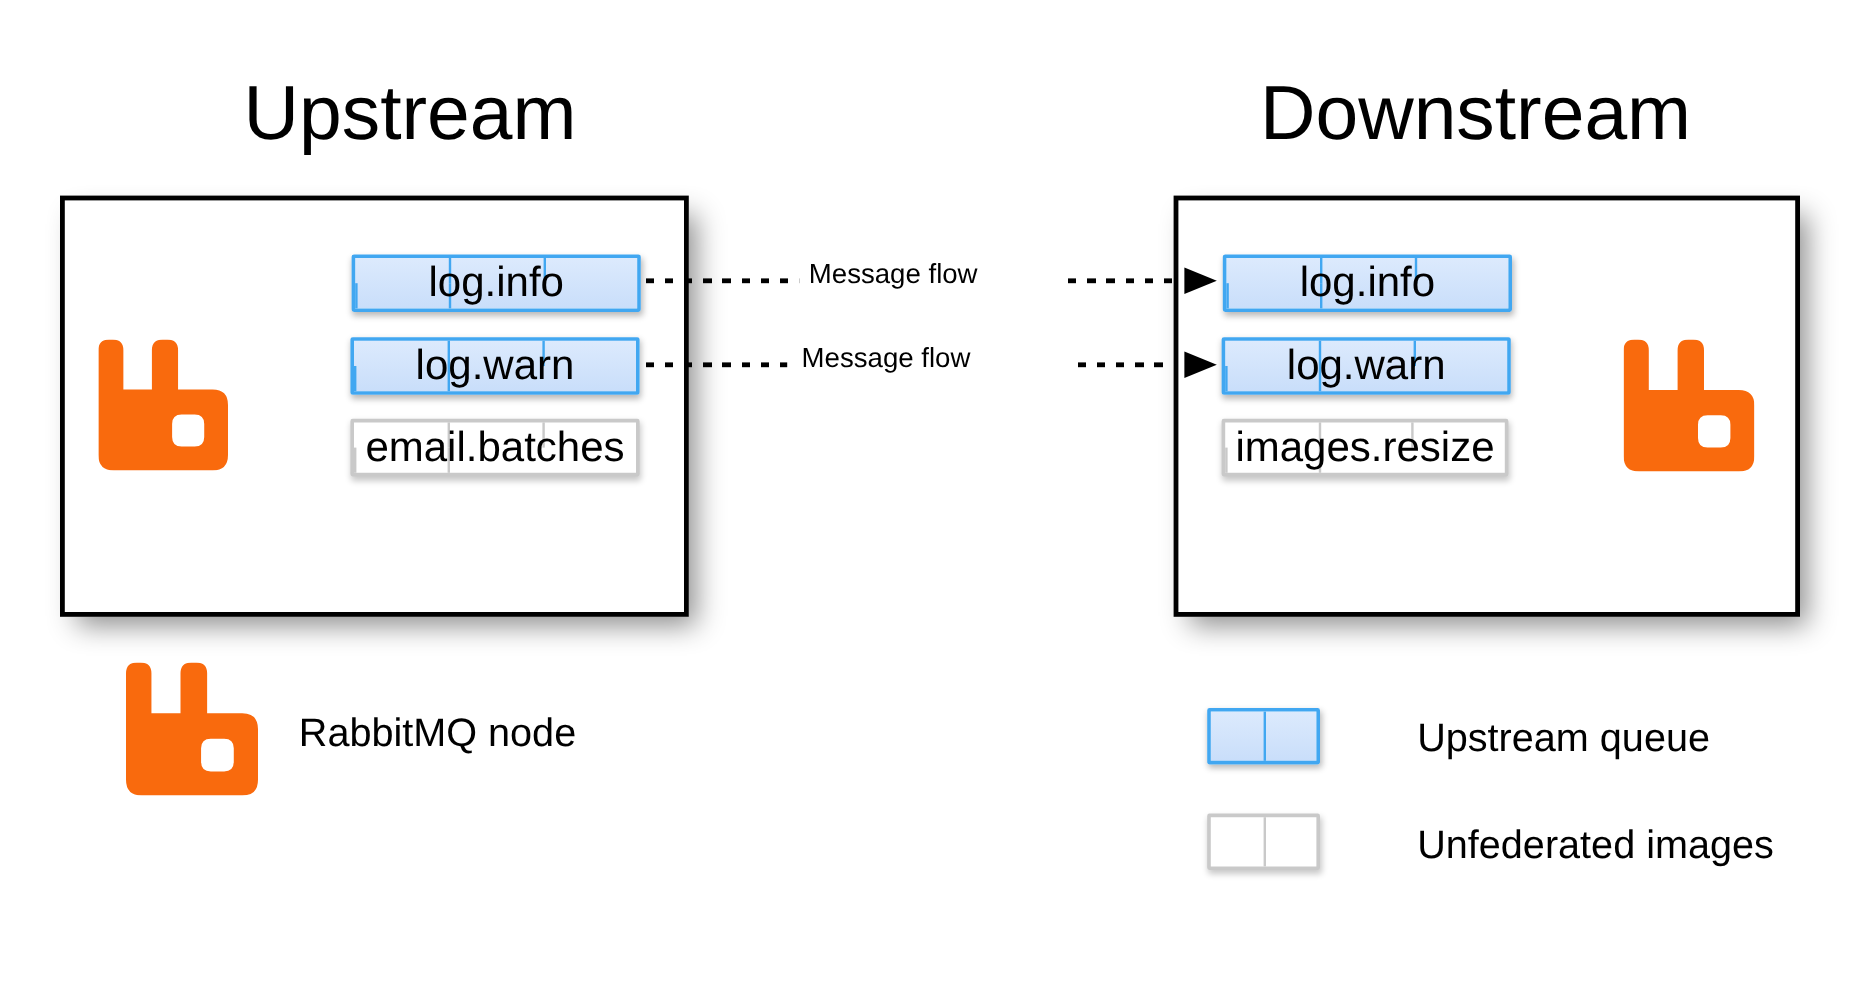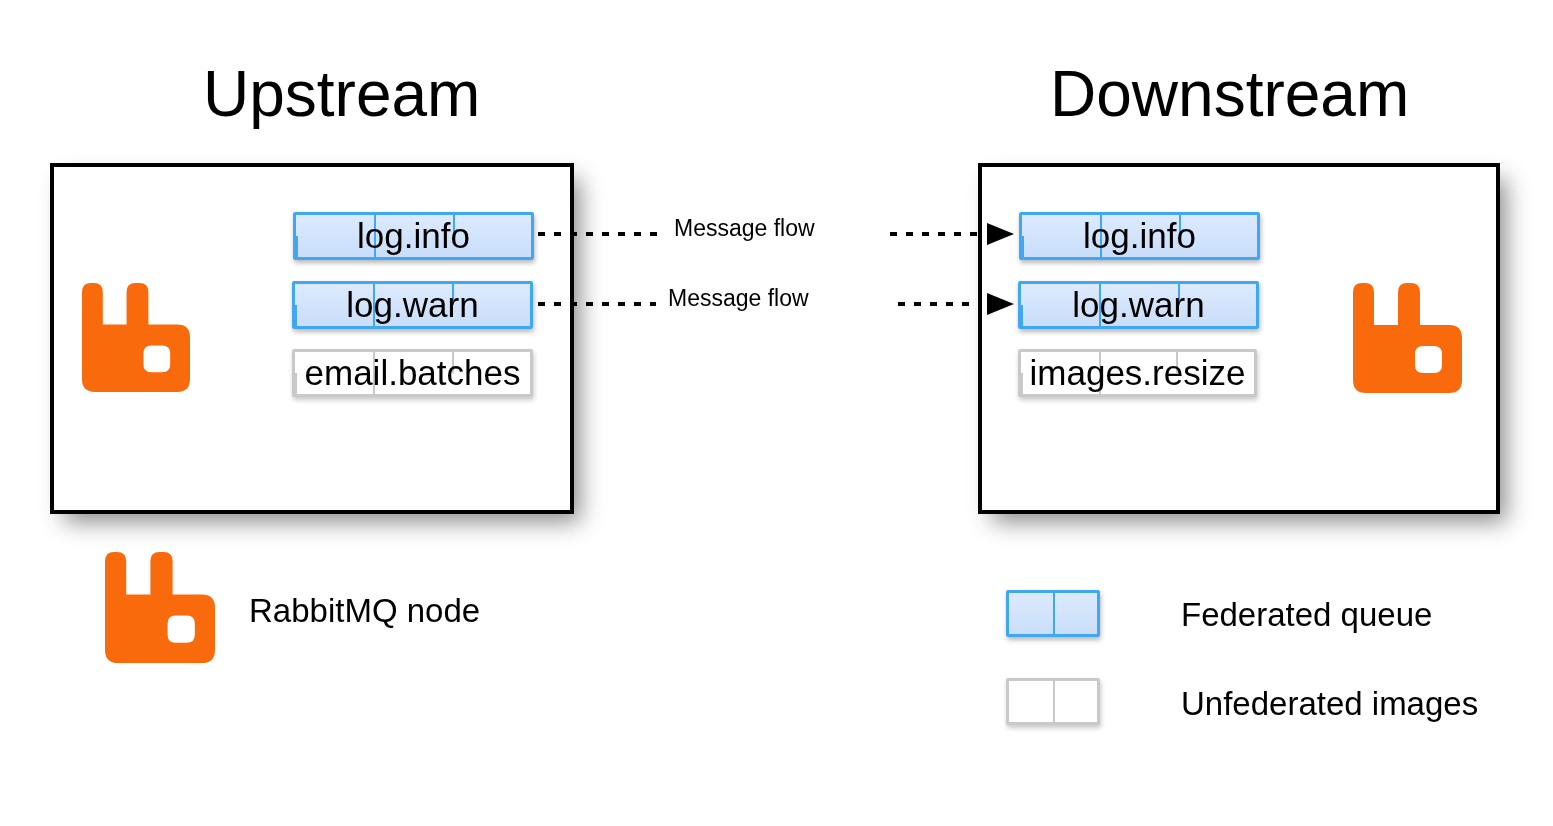--- a/index.html
+++ b/index.html
@@ -181,21 +181,21 @@
         M54 0 H58 Q67 0 67 9 V60 H45 V9 Q45 0 54 0 Z
         M70 63 Q62 63 62 71 V82 Q62 90 70 90 H81 Q89 90 89 82 V71 Q89 63 81 63 Z"></path>
     </svg>
   </div>
   <div class="abs legend-label" style="left:249px;top:594px;">RabbitMQ node</div>
 
   <div class="abs queue cells2 federated legend-swatch" style="left:1006px;top:590px;width:94px;height:47px;">
     <div class="cell"></div>
       <div class="cell"></div>
   </div>
-  <div class="abs legend-label" style="left:1181px;top:598px;">Federated queue</div>
+  <div class="abs legend-label" style="left:1181px;top:598px;">Upstream queue</div>
 
   <div class="abs queue cells2 unfederated legend-swatch" style="left:1006px;top:678px;width:94px;height:47px;">
     <div class="cell"></div>
       <div class="cell"></div>
   </div>
   <div class="abs legend-label" style="left:1181px;top:687px;">Unfederated images</div>
 
 </div>
 
 </body></html>

